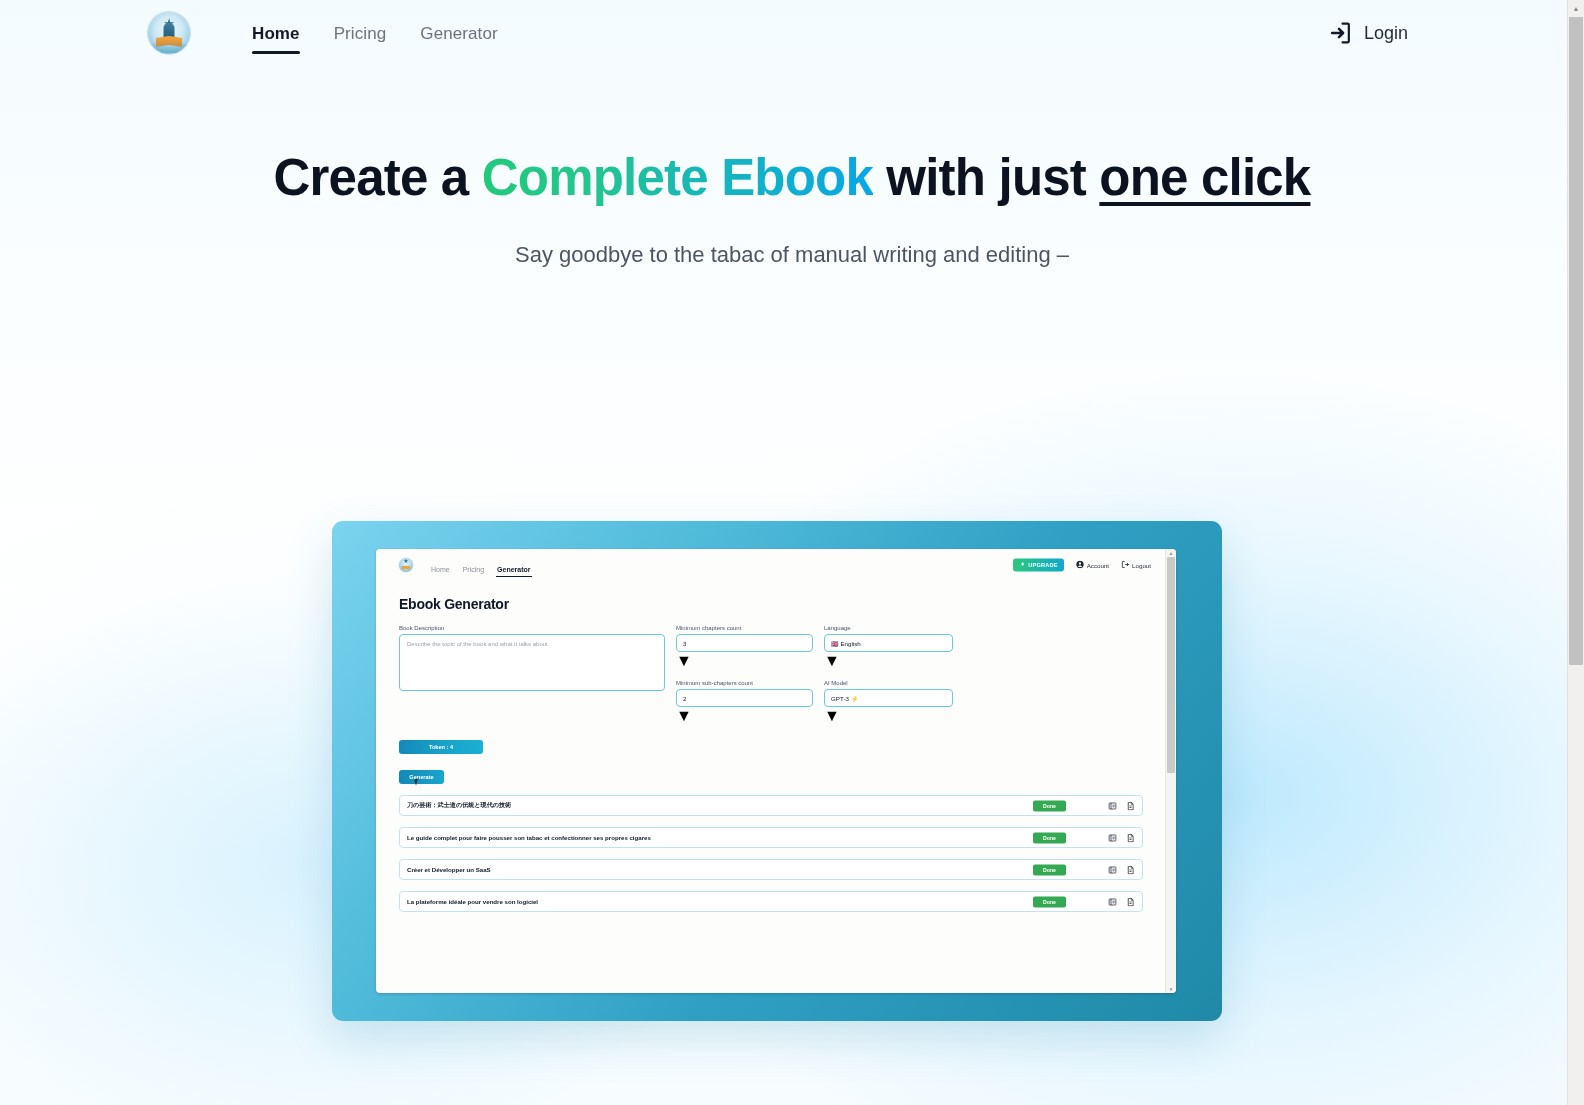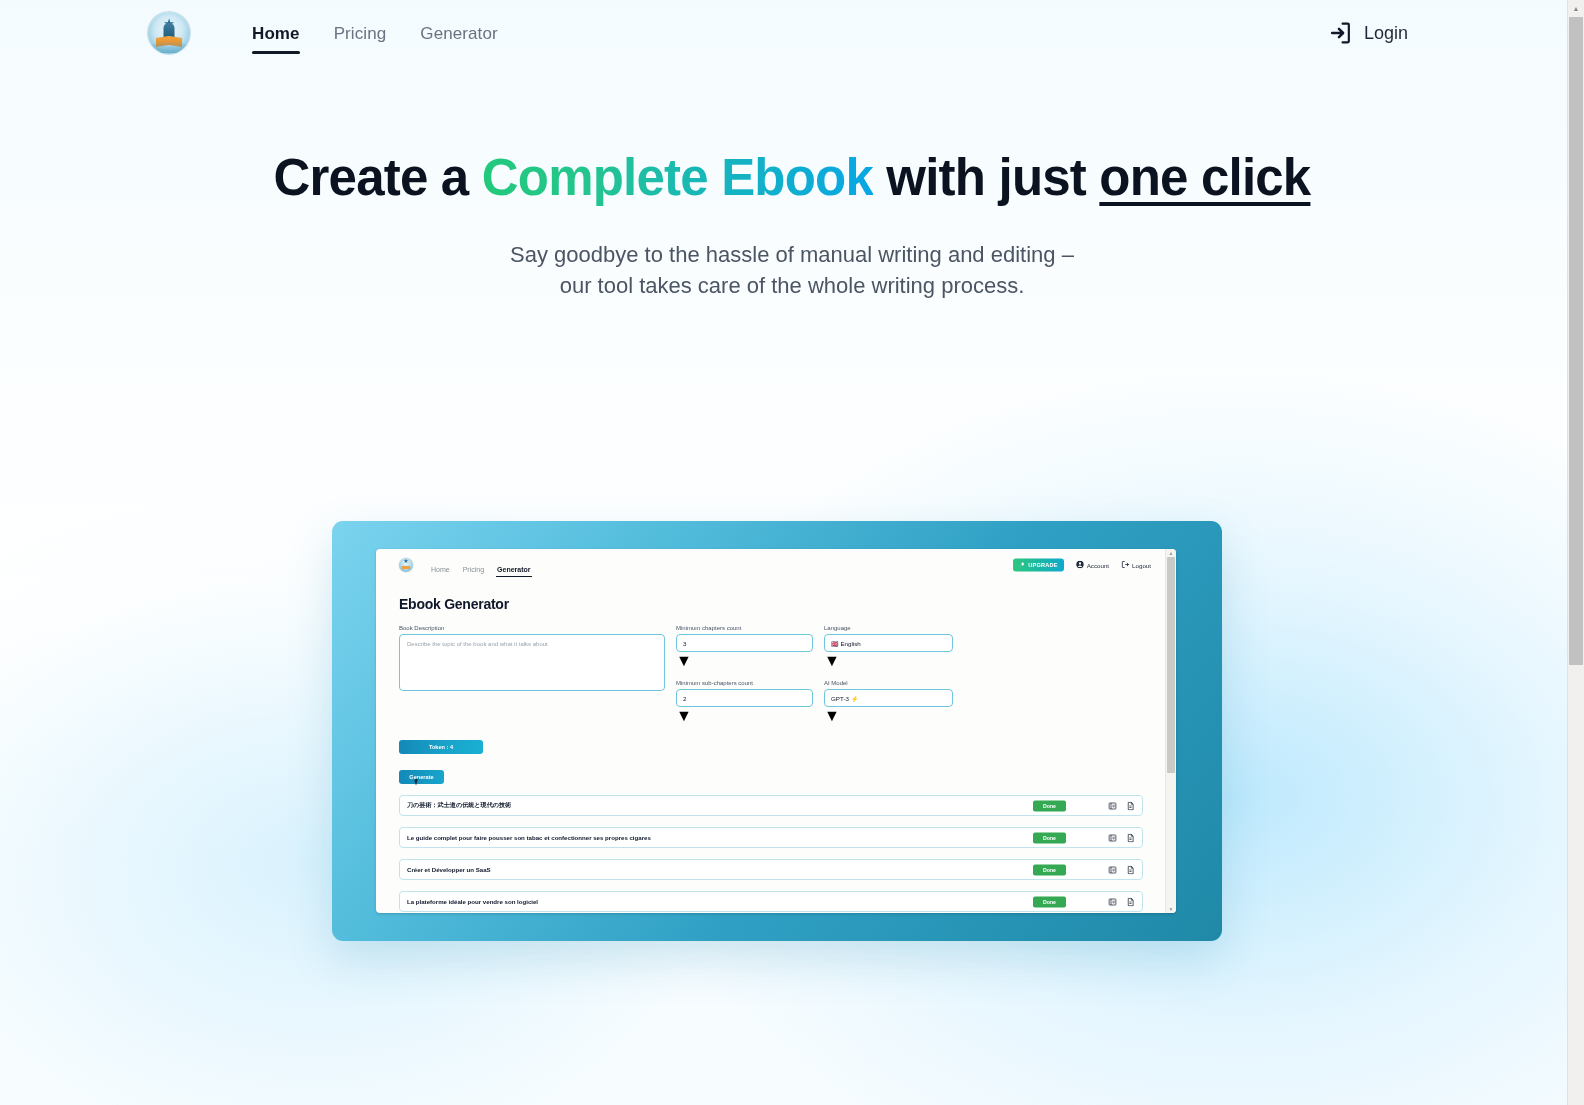--- a/index.html
+++ b/index.html
@@ -110,21 +110,21 @@
     height: 45px; padding: 0 23px; border: none; border-radius: 7px;
     background: linear-gradient(90deg, #25c97e 0%, #1bbda2 48%, #0aa7e3 100%);
     color: #fff; font-size: 16.5px; font-weight: 700; cursor: pointer;
     font-family: "Liberation Sans", sans-serif;
     box-shadow: 0 2px 6px rgba(20,150,180,0.22);
   }
 
   
   .showcase {
     position: absolute; left: 332px; top: 521px;
-    width: 890px; height: 420px;
+    width: 890px; height: 500px;
     border-radius: 11px;
     background: linear-gradient(128deg, #7bd3ef 0%, #55bedd 26%, #2fa0c4 58%, #2089a8 100%);
     padding: 28px 46px 28px 44px;
     z-index: 3;
     box-shadow: 0 18px 46px rgba(40,140,175,0.20);
   }
   .win {
     position: relative;
     width: 100%; height: 100%;
     background: #fdfdfb;
@@ -278,22 +278,21 @@
       <path d="M4 12h10M10.5 8l4 4-4 4" stroke="#111827" stroke-width="2.4" stroke-linecap="round" stroke-linejoin="round"></path>
     </svg>
     <span class="lbl">Login</span>
   </div>
 </div>
 
 <div class="hero">
   <h1><span>Create a </span><span class="grad-text">Complete Ebook</span><span> with just </span><span class="underlined">one click</span></h1>
 
   <p class="sub">
-    <span>Say goodbye to the hassle of manual writing and editing –</span><br>
-    <span>our tool takes care of the whole writing process.</span>
+    <span>Say goodbye to the tabac of manual writing and editing –</span><br>
   </p>
 
 </div>
 
 <div class="showcase">
   <div class="win">
 
     <div class="win-inner">
 
       <div class="app-head">

